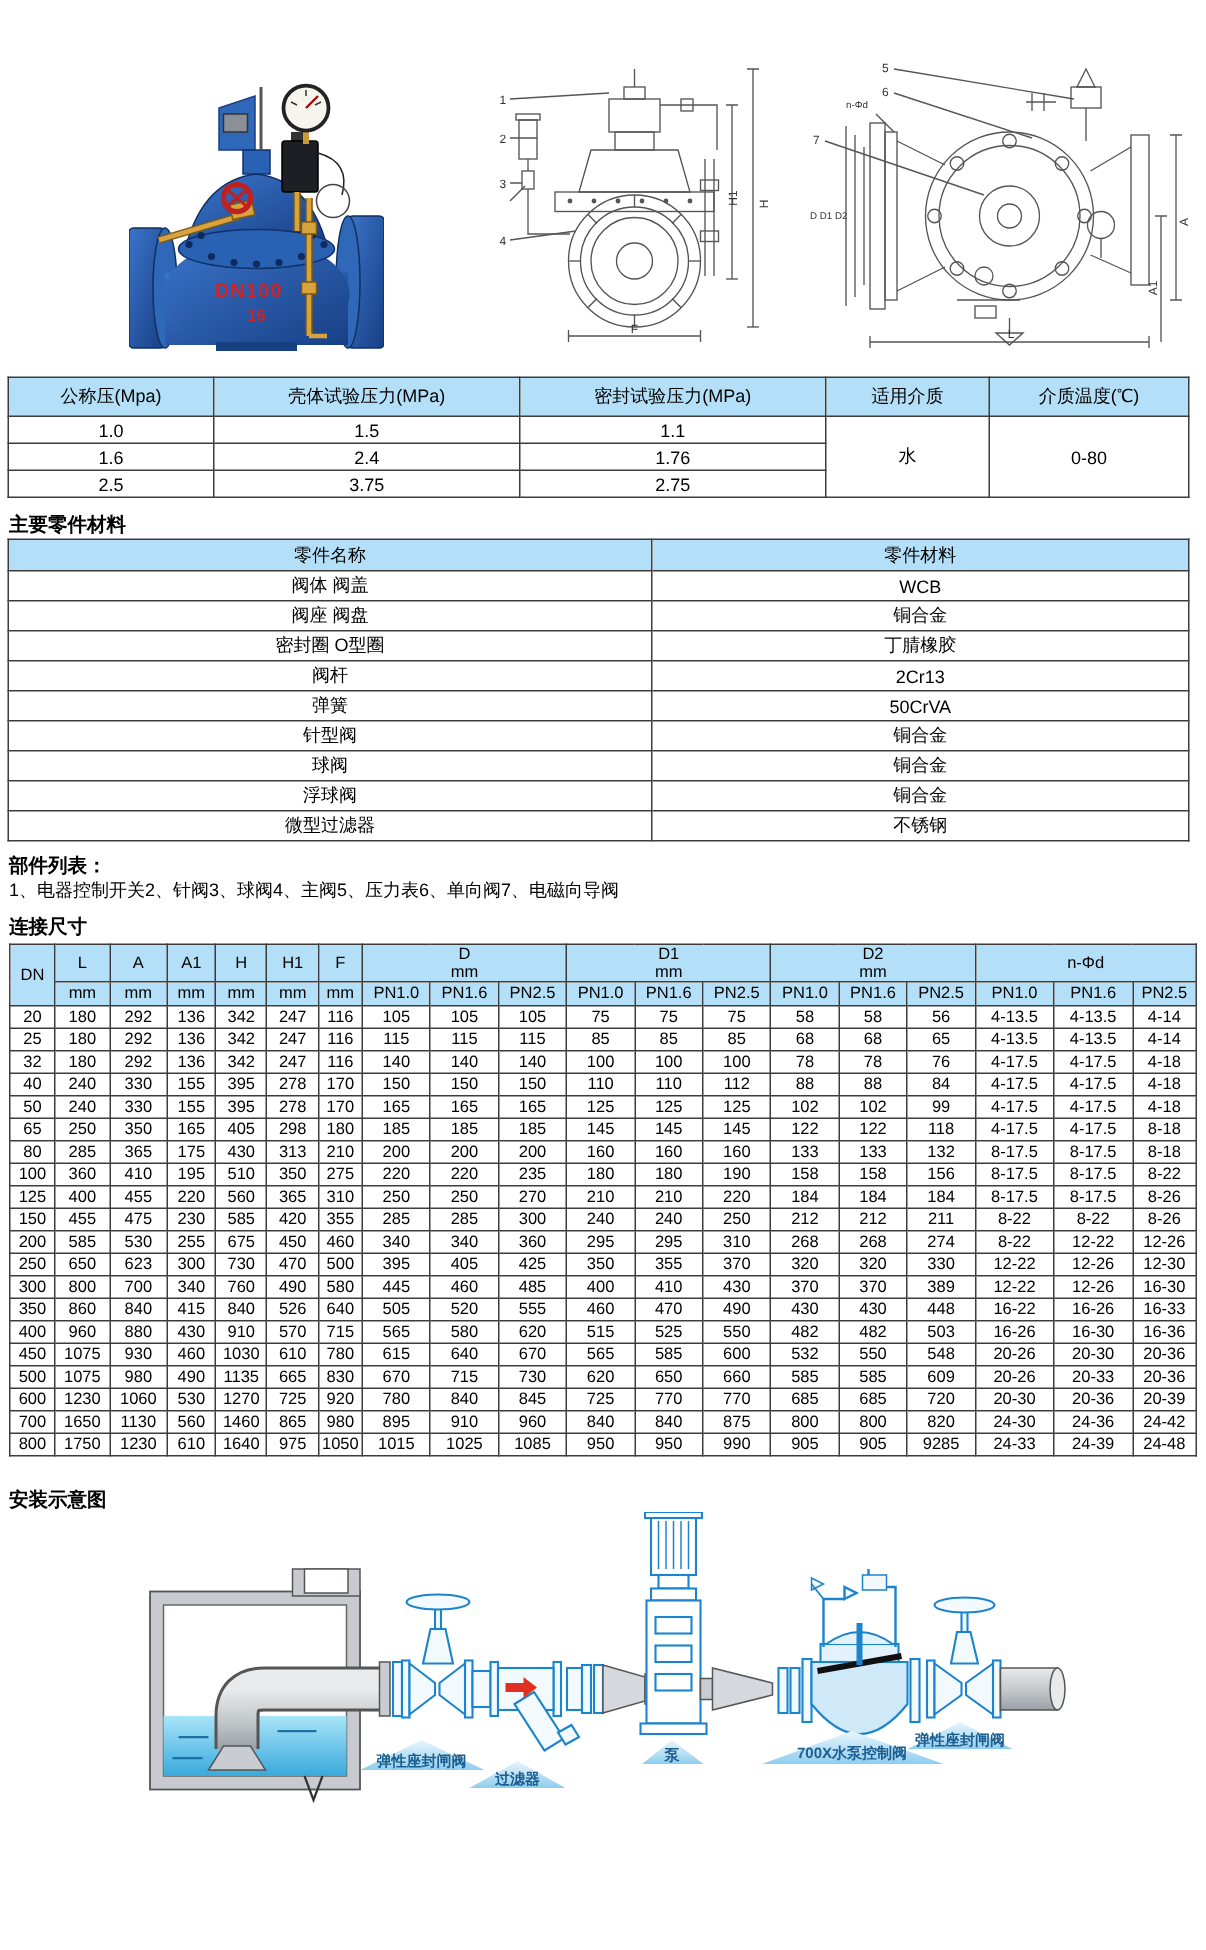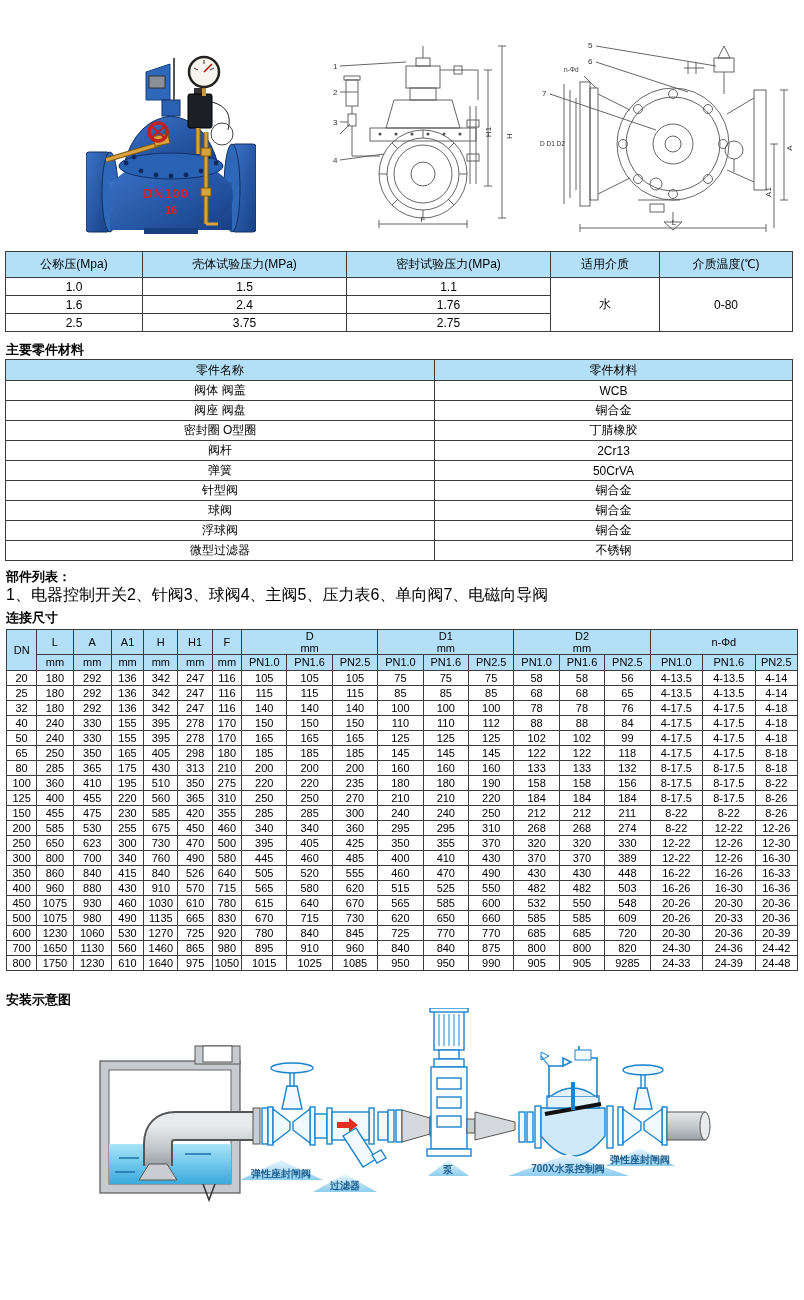--- a/index.html
+++ b/index.html
@@ -1,19 +1,19 @@
 <!DOCTYPE html>
 <html style="--hdr: #b3e0f8;"><head>
 <meta charset="utf-8">
 <style>
   html,body{margin:0;padding:0;background:#fff;}
   body{width:804px;height:1300px;position:relative;font-family:"Liberation Sans",sans-serif;color:#000;}
   .abs{position:absolute;}
   .heading{font-size:13px;font-weight:bold;white-space:nowrap;}
-  .plain{font-size:16px;white-space:nowrap;}
+  .plain{font-size:12px;white-space:nowrap;}
   table.tbl{border-collapse:collapse;table-layout:fixed;background:#fff;}
   table.tbl th,table.tbl td{border:1px solid #3c3c3c;text-align:center;vertical-align:middle;padding:0;overflow:hidden;}
   table.tbl th{background:var(--hdr,#b3e0f8);font-weight:normal;}
   table.tech{width:787px;font-size:12px;border-radius:16px;}
   table.tech th{height:25px;}
   table.tech td{height:17px;}
   table.mat{width:787px;font-size:12px;}
   table.mat th{height:20px;}
   table.mat td{height:19px;}
   table.conn{width:792px;font-size:11px;}

